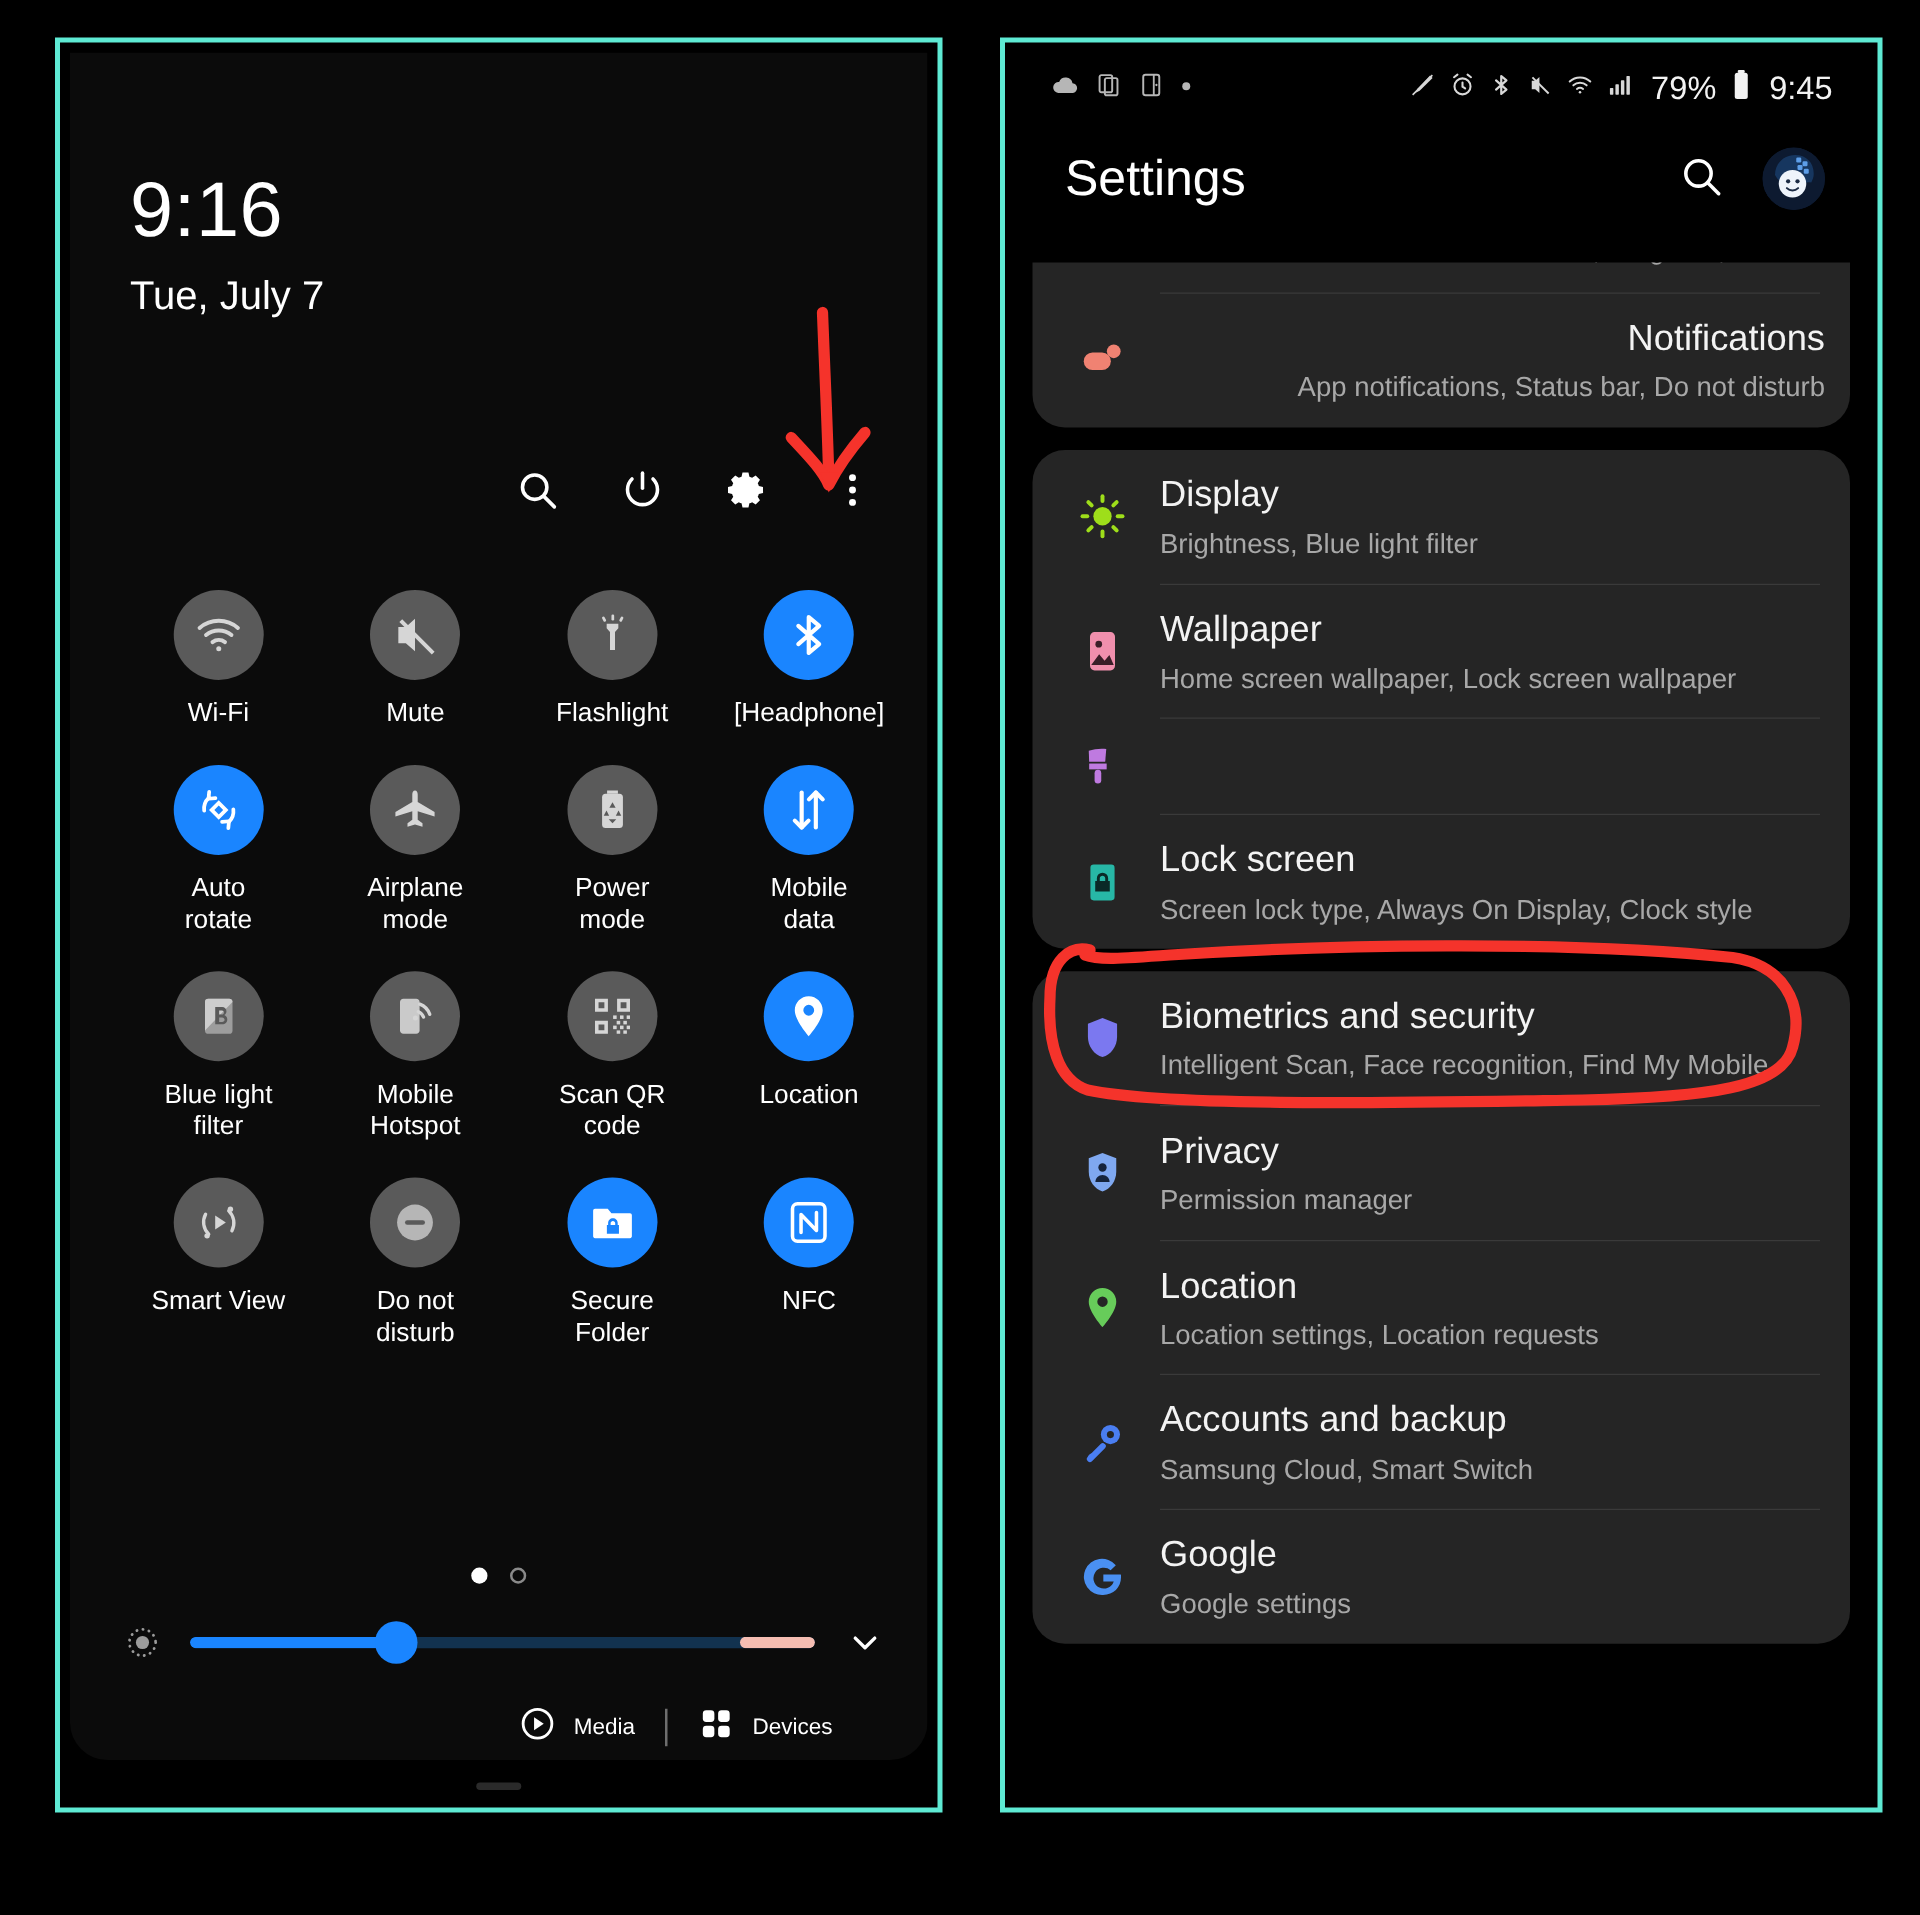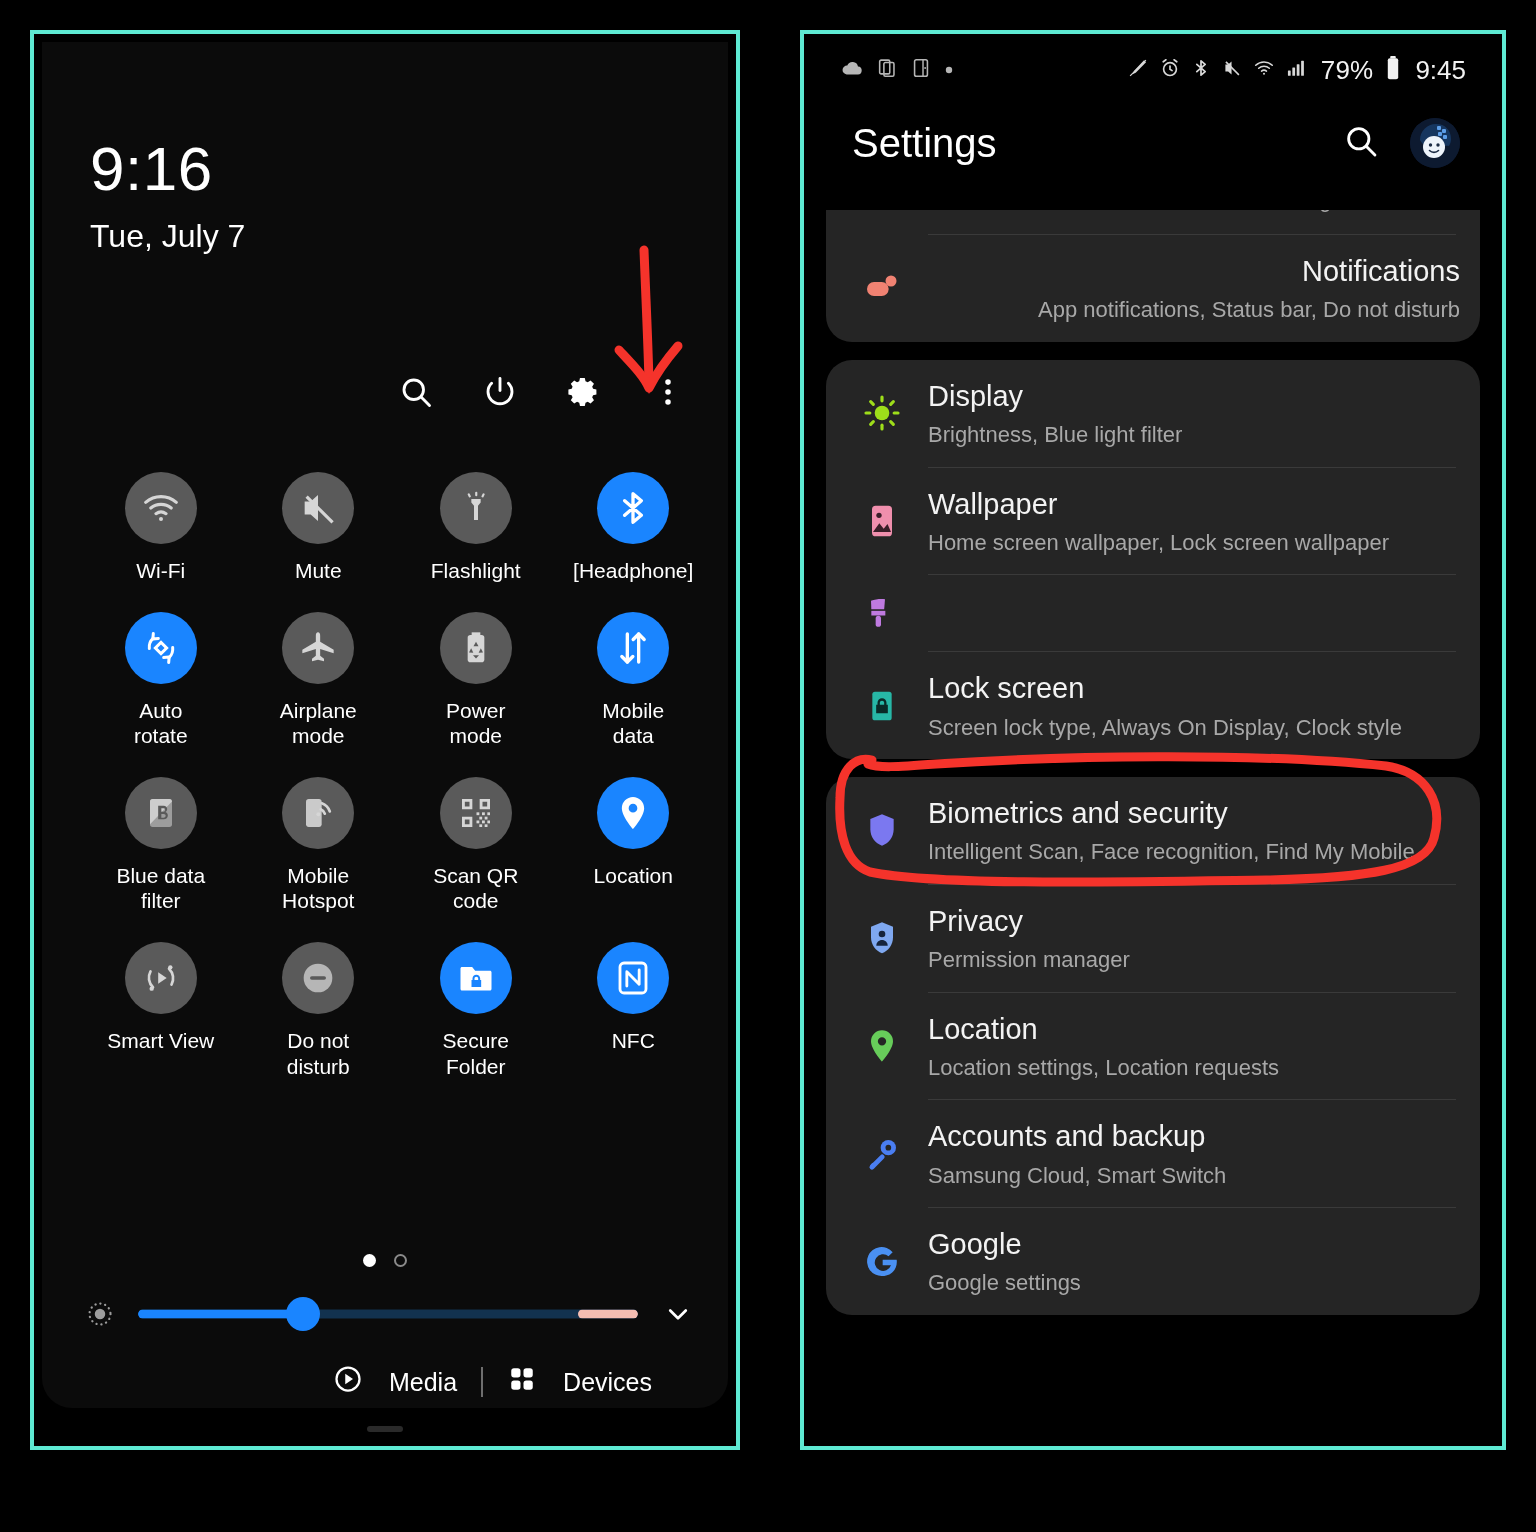--- a/index.html
+++ b/index.html
@@ -16,21 +16,21 @@
   }
 
   
   .panel {
     position: absolute;
     background: #000;
     border: 4px solid #5eead4;
     box-sizing: border-box;
     overflow: hidden;
   }
-  .panel-left  { left: 30px;  top: 30px;  width: 710px; height: 1420px; }
+  .panel-left  { left: 44px;  top: 30px;  width: 710px; height: 1420px; }
   .panel-right { left: 800px; top: 30px;  width: 706px; height: 1420px; }
 
   .screen {
     position: absolute;
     inset: 8px;
     background: #000;
     overflow: hidden;
   }
 
   
@@ -172,21 +172,21 @@
 
   .qs-footer {
     position: absolute;
     right: 76px;
     top: 1322px;
     display: flex;
     align-items: center;
     gap: 24px;
     color: #fff;
   }
-  .qs-foot-item { display: flex; align-items: center; gap: 26px; font-size: 25px; }
+  .qs-foot-item { display: flex; align-items: center; gap: 14px; font-size: 18px; }
   .qs-foot-sep { width: 2px; height: 30px; background: #6e6e6e; }
 
   .qs-handle {
     position: absolute;
     left: 50%; transform: translateX(-50%);
     top: 1384px;
     width: 36px; height: 6px;
     border-radius: 3px;
     background: #2a2a2a;
   }
@@ -435,21 +435,21 @@
         </div>
 
         <div class="qs-tile">
           <div class="qs-bubble">
             <svg class="glyph" width="40" height="40" viewBox="0 0 24 24" fill="currentColor">
               <rect x="5.4" y="3.6" width="13.2" height="16.8" rx="1.6" opacity="0.55"></rect>
               <path d="M5.4 18.8 18.6 5.1v-.1a1.6 1.6 0 0 0-1.6-1.4H7a1.6 1.6 0 0 0-1.6 1.6z" opacity="0.85"></path>
               <path d="M10.3 7.6h3.3c1.2 0 2.1.9 2.1 2 0 .8-.4 1.5-1.1 1.8.9.3 1.5 1.1 1.5 2.1 0 1.3-1 2.3-2.4 2.3h-3.4zm1.9 1.6v2h1.3c.6 0 1-.4 1-1s-.4-1-1-1zm0 3.4v2.2h1.4c.7 0 1.2-.5 1.2-1.1s-.5-1.1-1.2-1.1z" fill="#5a5a5a"></path>
             </svg>
           </div>
-          <div class="qs-label" style="white-space:pre-line">Blue data
+          <div class="qs-label" style="white-space:pre-line">Blue light
 filter</div>
         </div>
 
         <div class="qs-tile">
           <div class="qs-bubble">
             <svg class="glyph" width="40" height="40" viewBox="0 0 24 24" fill="currentColor">
               <path d="M6.4 3.6h6.2c.9 0 1.6.7 1.6 1.6v13.6c0 .9-.7 1.6-1.6 1.6H6.4c-.9 0-1.6-.7-1.6-1.6V5.2c0-.9.7-1.6 1.6-1.6z" opacity="0.9"></path>
               <g fill="none" stroke="currentColor" stroke-width="1.6" stroke-linecap="round">
                 <path d="M14.3 6.2a8.2 8.2 0 0 1 4.8 4.9"></path>
                 <path d="M13.6 9.8a4.6 4.6 0 0 1 2.5 2.6"></path>

